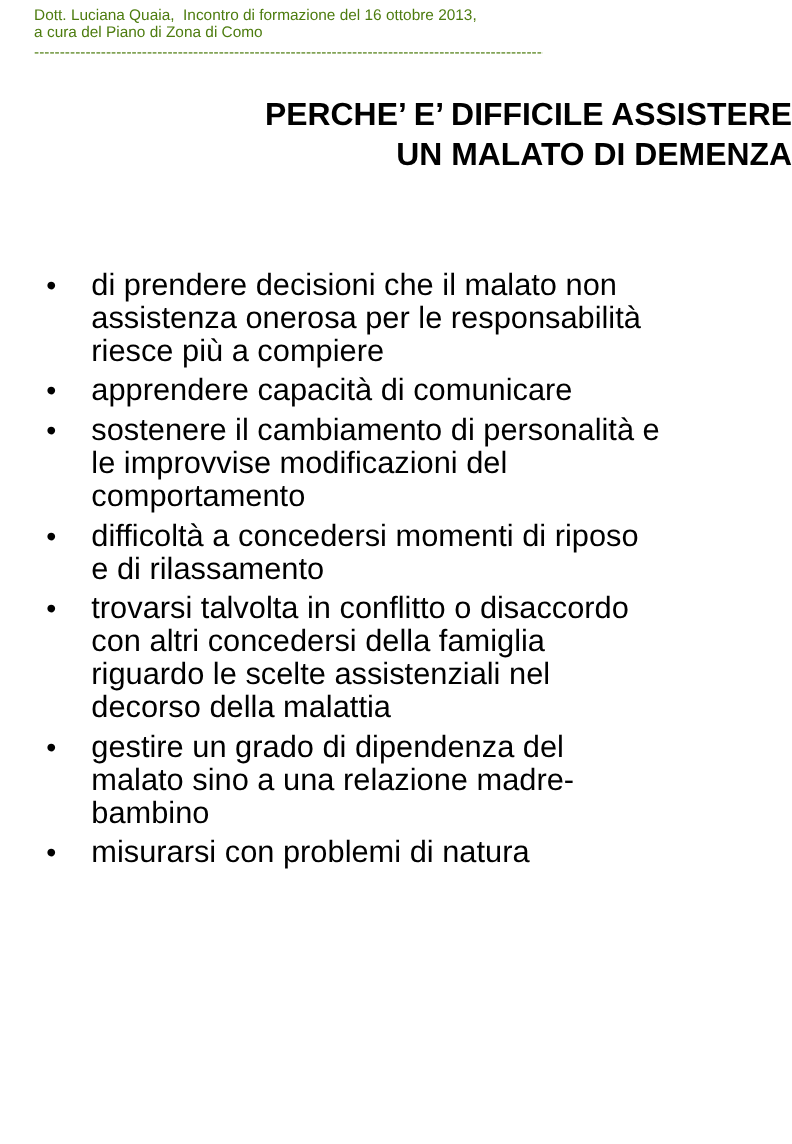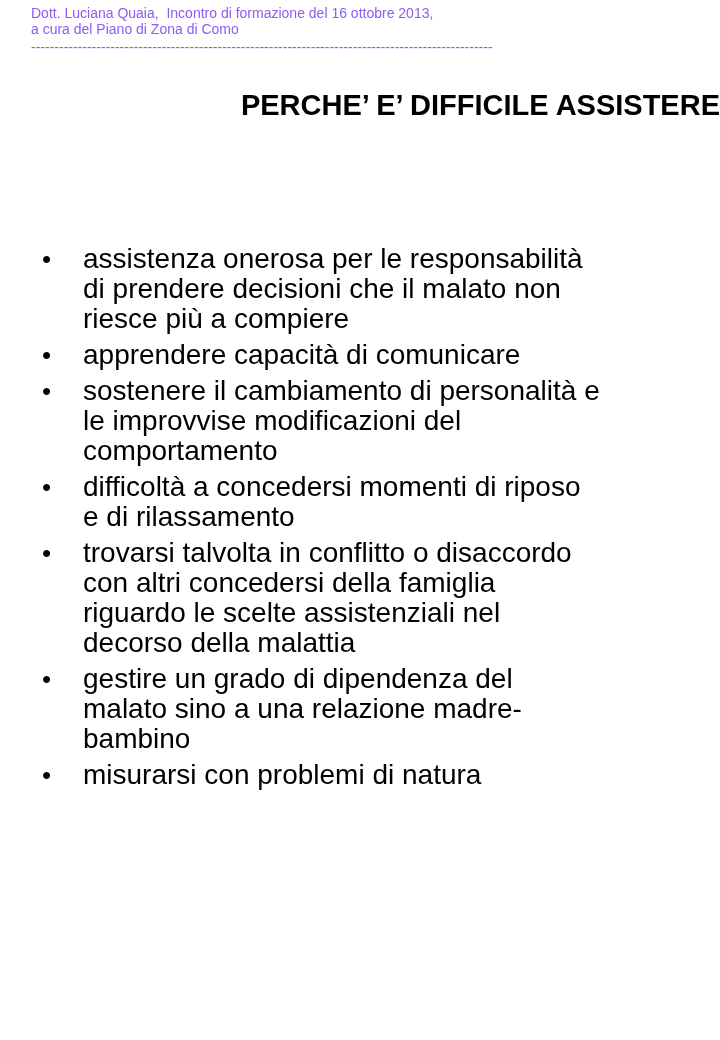--- a/index.html
+++ b/index.html
@@ -14,21 +14,21 @@
       overflow: hidden;
       color: #000000;
       font-family: "Liberation Sans", sans-serif;
     }
     .header {
       position: absolute;
       left: 31px;
       top: 5px;
       font-size: 14px;
       line-height: 16px;
-      color: #8b5cf6;
+      color: #4d7c0f;
     }
     .header .line { display: block; white-space: pre; }
     .header .rule {
       display: block;
       white-space: pre;
       overflow: hidden;
       width: 462px;
       letter-spacing: 0px;
       margin-top: 0px;
       font-size: 14px;
@@ -75,27 +75,28 @@
 <body>
 
 <div class="header">
   <span class="line">Dott. Luciana Quaia,  Incontro di formazione del 16 ottobre 2013,</span>
   <span class="line">a cura del Piano di Zona di Como</span>
   <span class="rule">------------------------------------------------------------------------------------------------------------</span>
 </div>
 
 <div class="title">
   <span class="tline t1">PERCHE’ E’ DIFFICILE ASSISTERE</span>
+  <span class="tline t2">UN MALATO DI DEMENZA</span>
 </div>
 
 <ul class="bullets">
   <li class="bullet">
     <span class="dot">•</span>
+    <span class="bline">di prendere decisioni che il malato non</span>
     <span class="bline">assistenza onerosa per le responsabilità</span>
-    <span class="bline">di prendere decisioni che il malato non</span>
     <span class="bline">riesce più a compiere</span>
   </li>
   <li class="bullet">
     <span class="dot">•</span>
     <span class="bline">apprendere capacità di comunicare</span>
   </li>
   <li class="bullet">
     <span class="dot">•</span>
     <span class="bline">sostenere il cambiamento di personalità e</span>
     <span class="bline">le improvvise modificazioni del</span>

